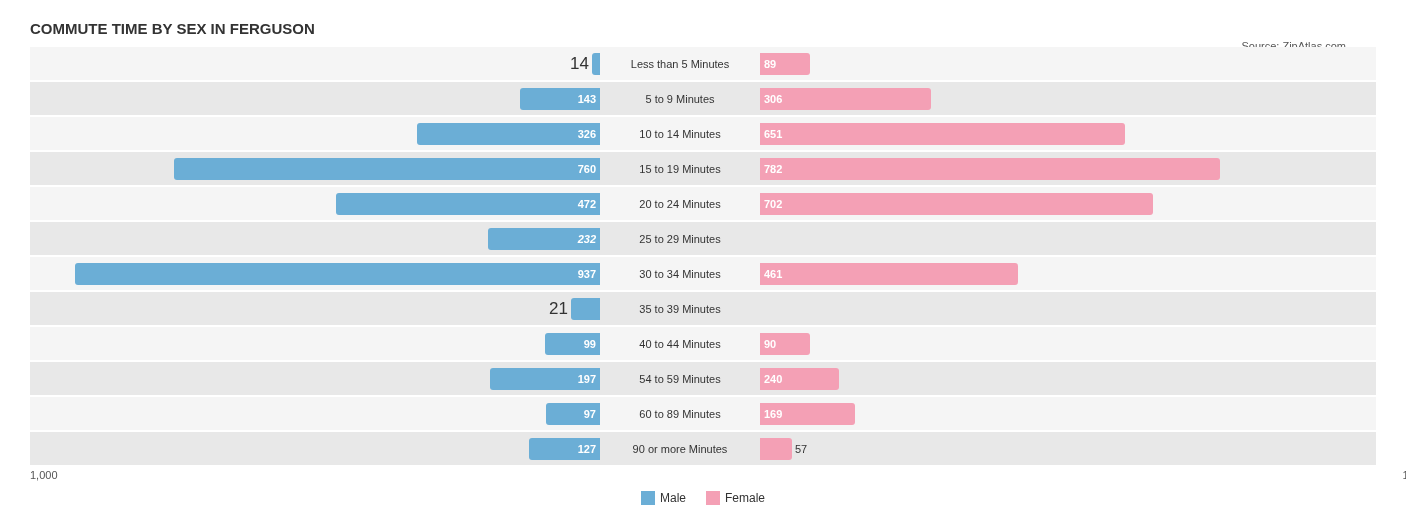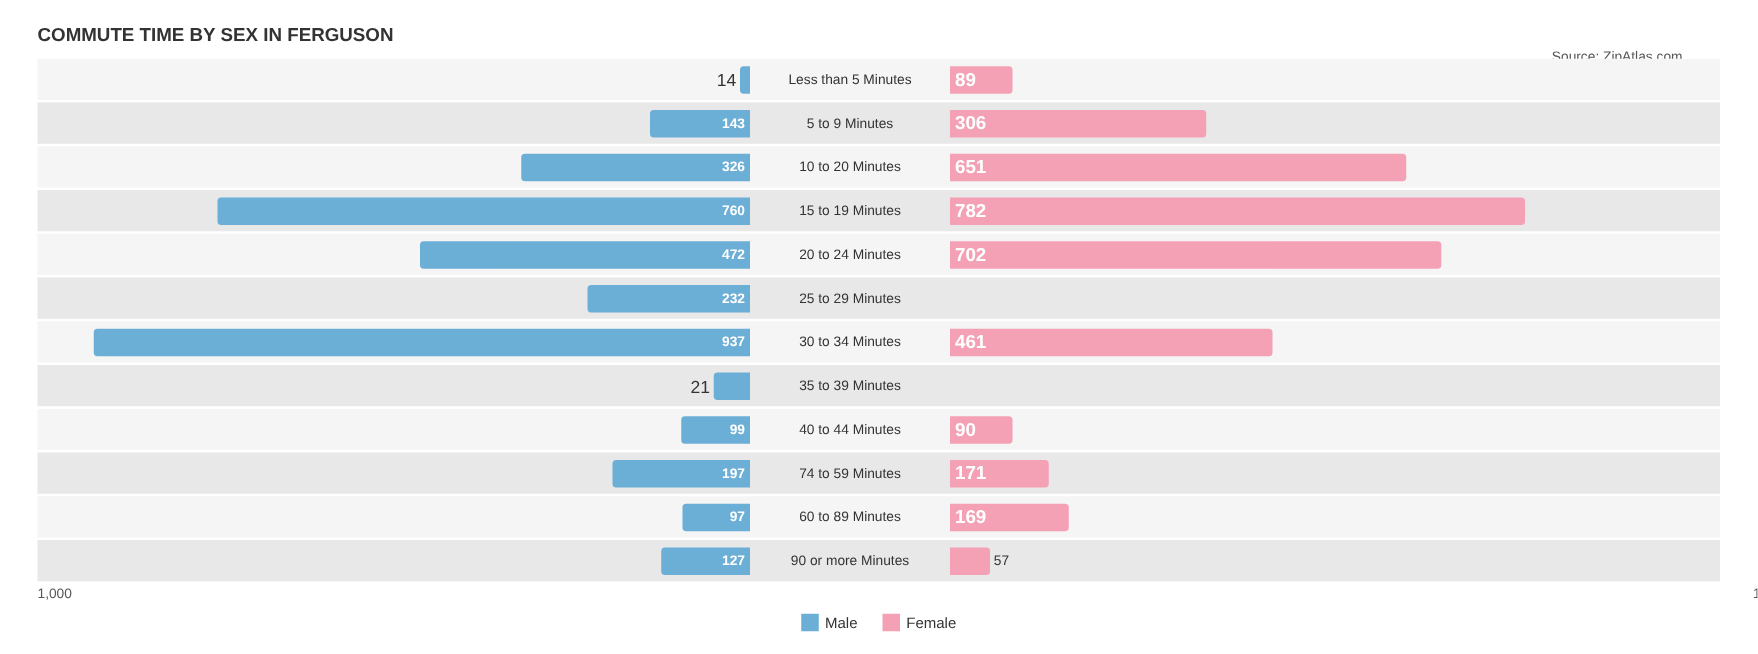--- a/index.html
+++ b/index.html
@@ -71,42 +71,42 @@
     }
     .bar-pink {
       height: 22px;
       background: #f4a0b5;
       border-radius: 0 3px 3px 0;
       position: absolute;
       left: 0;
     }
     .val-left {
       position: absolute;
-      font-size: 14px;
+      font-size: 17px;
       color: #333;
       white-space: nowrap;
       text-align: right;
     }
     .val-right {
       position: absolute;
       font-size: 11px;
       color: #333;
       white-space: nowrap;
     }
     
     .val-inside-left {
       position: absolute;
       font-size: 11px;
       color: #fff;
       white-space: nowrap;
       font-weight: bold;
     }
     .val-inside-right {
       position: absolute;
-      font-size: 15px;
+      font-size: 11px;
       color: #fff;
       white-space: nowrap;
       font-weight: bold;
     }
     .legend {
       display: flex;
       justify-content: center;
       align-items: center;
       gap: 20px;
       margin-top: 8px;
@@ -159,34 +159,34 @@
   </div>
       <div class="row">
     <div class="left-side" style="width:570px;">
       <div class="bar-blue" style="width:80px; right:0;">
         <span class="val-inside-left" style="right:4px; top:50%; transform:translateY(-50%);">143</span>
       </div>
 
     </div>
   <div class="label-center">5 to 9 Minutes</div>
     <div class="right-side" style="width:570px;">
-      <div class="bar-pink" style="width:205px; left:0;">
+      <div class="bar-pink" style="width:171px; left:0;">
         <span class="val-inside-right" style="left:4px; top:50%; transform:translateY(-50%);">306</span>
       </div>
 
     </div>
   </div>
       <div class="row">
     <div class="left-side" style="width:570px;">
       <div class="bar-blue" style="width:183px; right:0;">
         <span class="val-inside-left" style="right:4px; top:50%; transform:translateY(-50%);">326</span>
       </div>
 
     </div>
-  <div class="label-center">10 to 20 Minutes</div>
+  <div class="label-center">10 to 14 Minutes</div>
     <div class="right-side" style="width:570px;">
       <div class="bar-pink" style="width:365px; left:0;">
         <span class="val-inside-right" style="left:4px; top:50%; transform:translateY(-50%);">651</span>
       </div>
 
     </div>
   </div>
       <div class="row">
     <div class="left-side" style="width:570px;">
       <div class="bar-blue" style="width:426px; right:0;padding-left:26px;">
@@ -212,21 +212,21 @@
   <div class="label-center">20 to 24 Minutes</div>
     <div class="right-side" style="width:570px;">
       <div class="bar-pink" style="width:393px; left:0;">
         <span class="val-inside-right" style="left:4px; top:50%; transform:translateY(-50%);">702</span>
       </div>
 
     </div>
   </div>
       <div class="row">
     <div class="left-side" style="width:570px;">
-      <div class="bar-blue" style="width:130px; right:0;">
+      <div class="bar-blue" style="width:112px; right:0;font-style:italic;">
         <span class="val-inside-left" style="right:4px; top:50%; transform:translateY(-50%);">232</span>
       </div>
 
     </div>
   <div class="label-center">25 to 29 Minutes</div>
   </div>
       <div class="row">
     <div class="left-side" style="width:570px;">
       <div class="bar-blue" style="width:525px; right:0;text-align:right;">
         <span class="val-inside-left" style="right:4px; top:50%; transform:translateY(-50%);">937</span>
@@ -265,24 +265,24 @@
 
     </div>
   </div>
       <div class="row">
     <div class="left-side" style="width:570px;">
       <div class="bar-blue" style="width:110px; right:0;">
         <span class="val-inside-left" style="right:4px; top:50%; transform:translateY(-50%);">197</span>
       </div>
 
     </div>
-  <div class="label-center">74 to 59 Minutes</div>
+  <div class="label-center">54 to 59 Minutes</div>
     <div class="right-side" style="width:570px;">
       <div class="bar-pink" style="width:79px; left:0;">
-        <span class="val-inside-right" style="left:4px; top:50%; transform:translateY(-50%);">171</span>
+        <span class="val-inside-right" style="left:4px; top:50%; transform:translateY(-50%);">240</span>
       </div>
 
     </div>
   </div>
       <div class="row">
     <div class="left-side" style="width:570px;">
       <div class="bar-blue" style="width:54px; right:0;">
         <span class="val-inside-left" style="right:4px; top:50%; transform:translateY(-50%);">97</span>
       </div>
 

